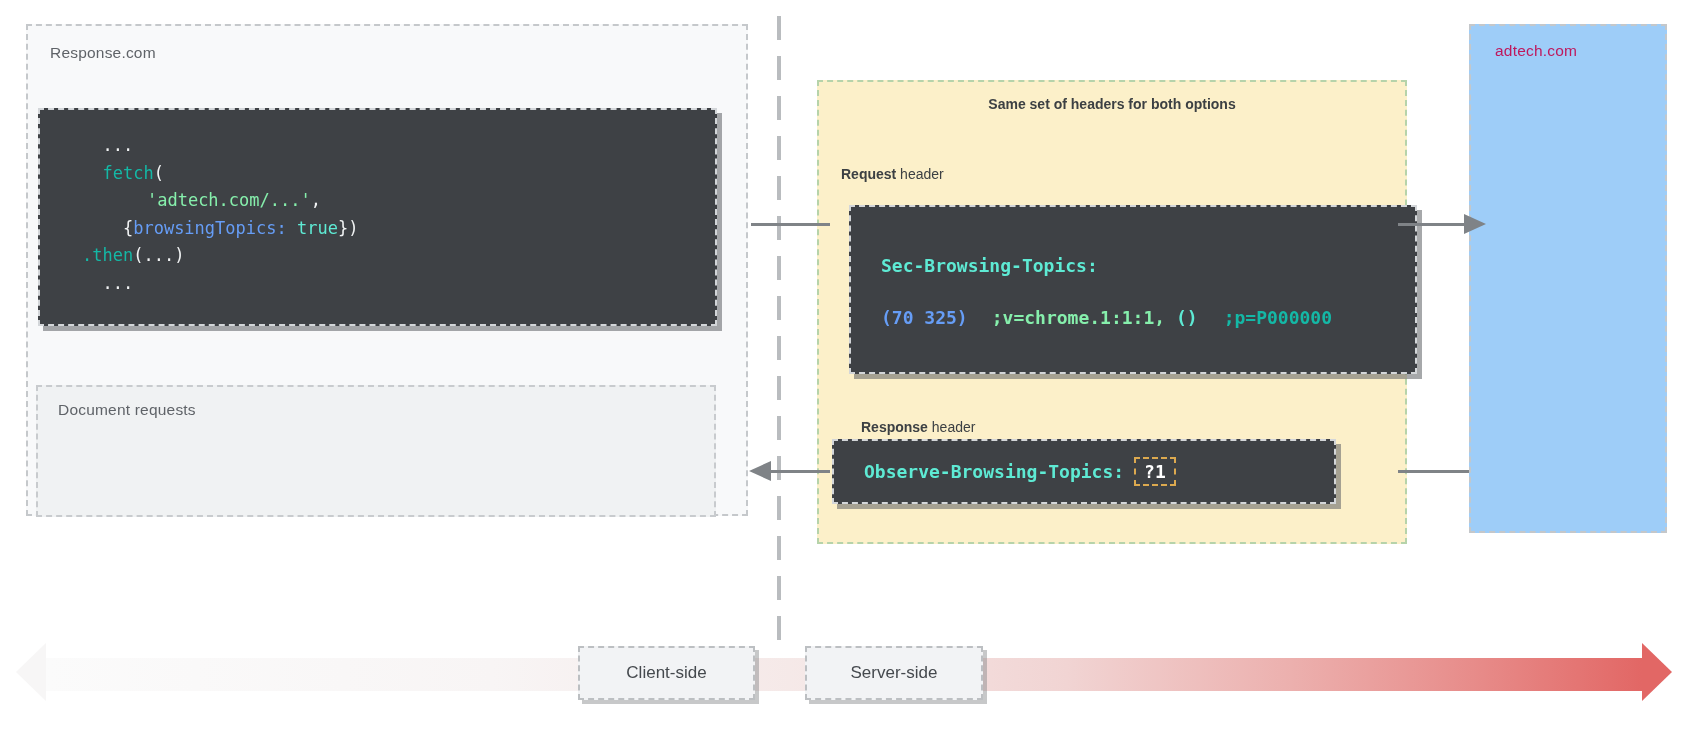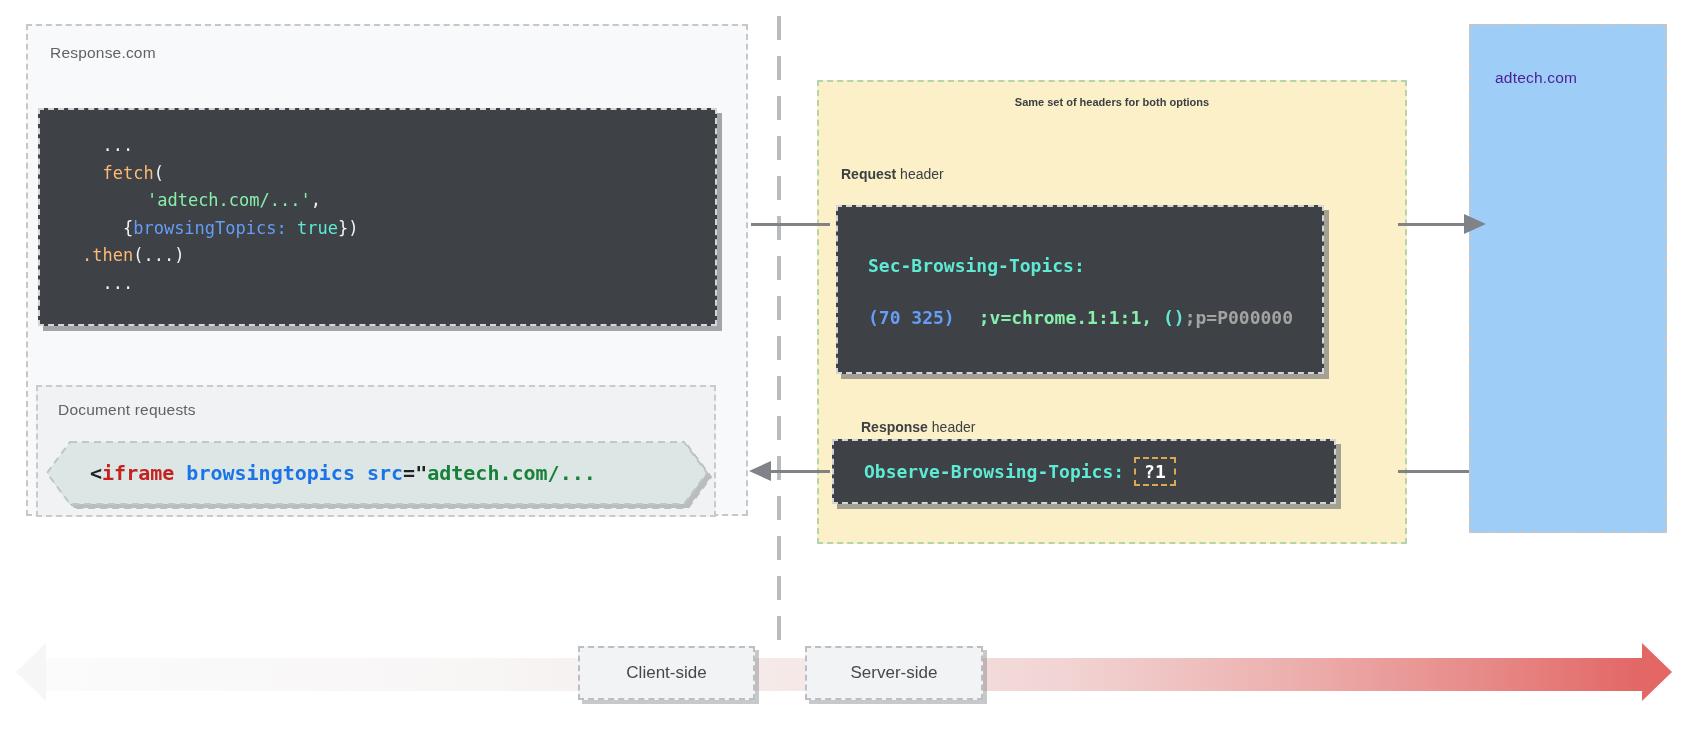--- a/index.html
+++ b/index.html
@@ -6,40 +6,40 @@
   .canvas{position:relative;width:1692px;height:734px;background:#ffffff;
           font-family:"Liberation Sans",sans-serif;overflow:hidden;}
 
   
   .zone{position:absolute;box-sizing:border-box;border:2px dashed #c5c8cb;}
   .zone-label{position:absolute;font-size:15.5px;color:#5f6368;letter-spacing:.2px;}
 
   .publisher{left:26px;top:24px;width:722px;height:492px;background:#f8f9fa;}
   .docbox{left:36px;top:385px;width:680px;height:132px;background:#f0f2f3;border-color:#c8cbce;}
   .adtech{left:1469px;top:24px;width:198px;height:509px;background:#9ecdf8;border-color:#c4c7ca;}
-  .adtech .zone-label{color:#4c1d95;margin-top:27px;}
+  .adtech .zone-label{color:#be185d;}
 
   
   .codeblock{position:absolute;box-sizing:border-box;background:#3e4145;
              border:2px dashed #d3d6d9;box-shadow:5px 5px 0 rgba(92,96,100,.55);}
   .fetchblock{left:38px;top:108px;width:679px;height:218px;}
   .fetchblock pre{margin:0;padding:22px 0 0 42px;font:17px/27.5px "DejaVu Sans Mono",monospace;
                   color:#f1f3f4;white-space:pre;}
-  .dk-plain{color:#f1f3f4;} .dk-pink{color:#fdba74;} .dk-green{color:#86efac;margin-left:24px;}
-  .dk-blue{color:#669df6;text-align:center;} .dk-gold{color:#5eead4;} .dk-red{color:#a3a3a3;}
+  .dk-plain{color:#f1f3f4;} .dk-pink{color:#14b8a6;} .dk-green{color:#86efac;margin-left:24px;}
+  .dk-blue{color:#669df6;text-align:center;} .dk-gold{color:#5eead4;} .dk-red{color:#14b8a6;margin-left:26px;}
 
   
   .panel{position:absolute;left:817px;top:80px;width:590px;height:464px;box-sizing:border-box;
          background:#fcf0c9;border:2px dashed #b6d3aa;}
   .panel-title{position:absolute;left:0;right:0;top:14px;text-align:center;
-               font-size:11px;font-weight:bold;color:#3c4043;}
+               font-size:14px;font-weight:bold;color:#3c4043;}
   .hdr-label{position:absolute;left:22px;font-size:14px;color:#3c4043;}
   .hdr-label b{font-weight:bold;}
   .req-label{top:84px;} .resp-label{top:337px;margin-left:20px;}
-  .reqblock{left:17px;top:123px;width:488px;height:169px;padding:48px 0 6px 30px;
+  .reqblock{left:30px;top:123px;width:568px;height:169px;padding:48px 0 6px 30px;
             font:bold 18px/22px "DejaVu Sans Mono",monospace;}
   .reqblock .line2{margin-top:30px;white-space:pre;}
   .respblock{left:13px;top:357px;width:504px;height:65px;display:flex;align-items:center;
              padding-left:30px;font:bold 18px "DejaVu Sans Mono",monospace;}
   .valbox{display:inline-block;margin-left:10px;padding:2px 8px;border:2px dashed #dca94f;
           color:#ffffff;}
 
   
   .hexwrap{position:absolute;left:46px;top:441px;width:662px;height:64px;}
   .hexwrap svg{position:absolute;left:0;top:0;filter:drop-shadow(4px 4px 0 rgba(105,110,115,.4));}
@@ -89,26 +89,20 @@
     </span><span class="dk-green">'adtech.com/...'</span><span class="dk-plain">,
     {</span><span class="dk-blue">browsingTopics:</span><span class="dk-plain"> </span><span class="dk-gold">true</span><span class="dk-plain">})
 </span><span class="dk-pink">.then</span><span class="dk-plain">(...)
   ...</span></pre>
   </div>
 
   <div class="zone docbox">
     <div class="zone-label" style="left:20px;top:14px;">Document requests</div>
   </div>
 
-  <div class="hexwrap">
-    <svg width="662" height="64" viewBox="0 0 662 64">
-      <polygon points="24,1 638,1 661,32 638,63 24,63 1,32" fill="#dce6e4" stroke="#bfc7c5" stroke-width="2" stroke-dasharray="7 5"></polygon>
-    </svg>
-    <span class="hexcode"><span class="lt-dark">&lt;</span><span class="lt-red">iframe</span><span class="lt-dark"> </span><span class="lt-blue">browsingtopics</span><span class="lt-dark"> </span><span class="lt-blue">src</span><span class="lt-dark">="</span><span class="lt-green">adtech.com/...</span></span>
-  </div>
 
   <div class="vsep"></div>
 
   <div class="panel">
     <div class="panel-title">Same set of headers for both options</div>
 
     <div class="hdr-label req-label"><b>Request</b><span> header</span></div>
 
     <div class="codeblock reqblock">
       <div class="dk-gold">Sec-Browsing-Topics:</div>

